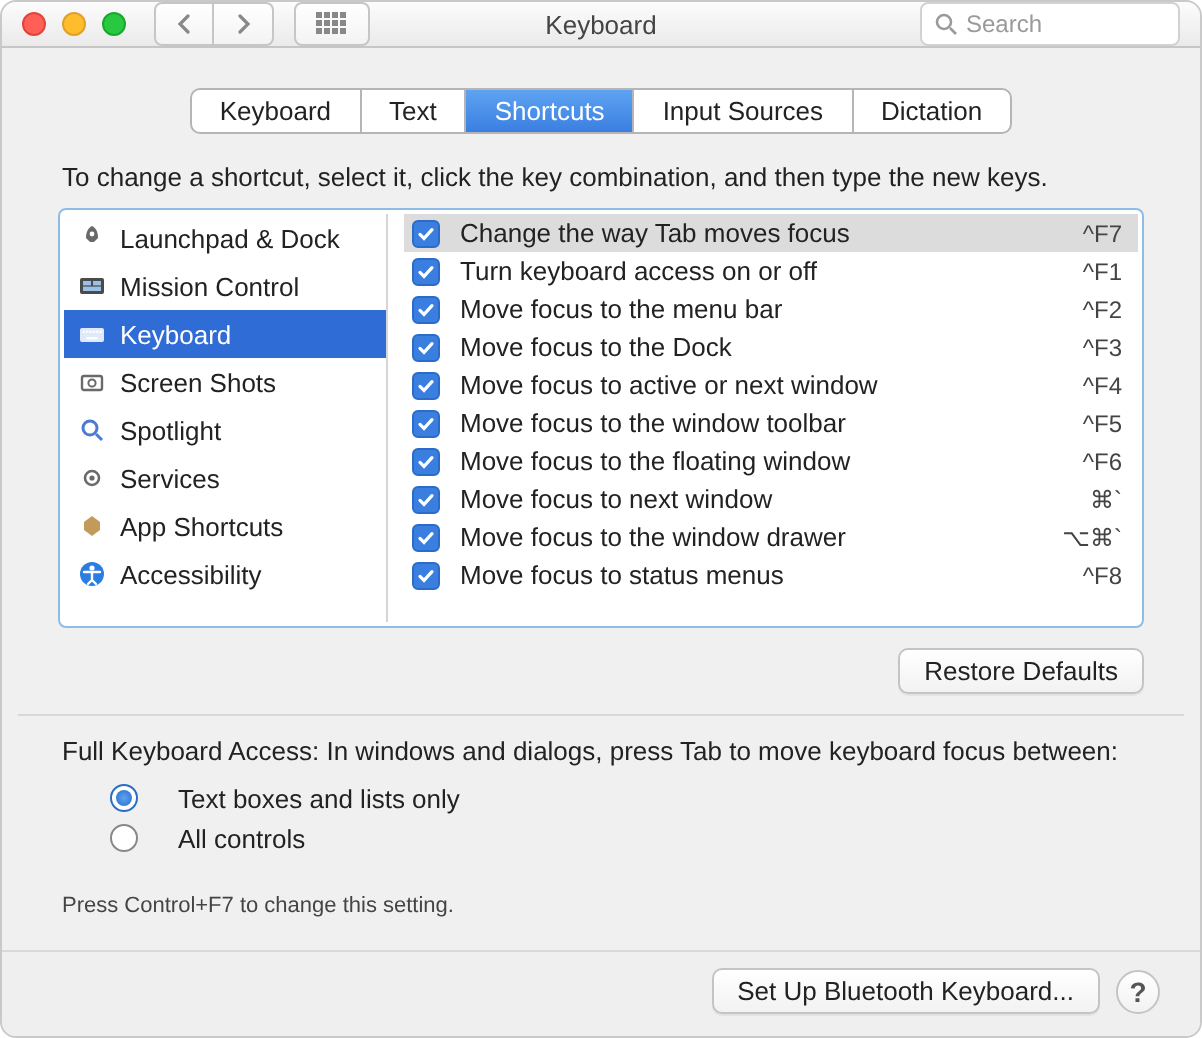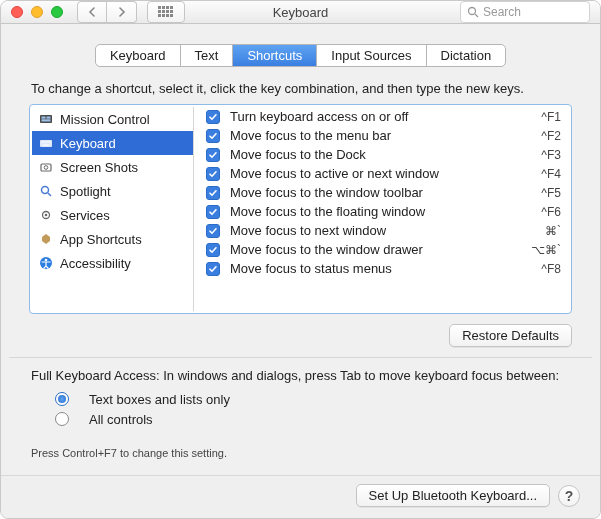--- a/index.html
+++ b/index.html
@@ -113,20 +113,29 @@
       </div>
   </div>
 
   <div class="body">
     <div class="instr">To change a shortcut, select it, click the key combination, and then type the new keys.</div>
     <div class="panes">
       <div class="leftpane" id="cats">
           <div class="cat">
             <span class="ico" style="color: rgb(106, 106, 106);">
               <svg width="14" height="14" viewBox="0 0 14 14">
+                <path d="M7 1c2 1 3 3 3 6l-2 2H6l-2-2c0-3 1-5 3-6z" fill="#6a6a6a"></path>
+                <circle cx="7" cy="5" r="1.2" fill="#fff"></circle>
+              </svg>
+            </span>
+            <span>Launchpad &amp; Dock</span>
+          </div>
+          <div class="cat">
+            <span class="ico" style="color: rgb(106, 106, 106);">
+              <svg width="14" height="14" viewBox="0 0 14 14">
                 <rect x="1" y="3" width="12" height="8" rx="1" fill="#4a4a4a"></rect>
                 <rect x="2.5" y="4.5" width="4" height="2.2" fill="#9abfe8"></rect>
                 <rect x="7.5" y="4.5" width="4" height="2.2" fill="#9abfe8"></rect>
                 <rect x="2.5" y="7.3" width="9" height="2.2" fill="#9abfe8"></rect>
               </svg>
             </span>
             <span>Mission Control</span>
           </div>
           <div class="cat selected">
             <span class="ico" style="color: rgb(255, 255, 255);">
@@ -185,20 +194,29 @@
               <svg width="14" height="14" viewBox="0 0 14 14">
                 <circle cx="7" cy="7" r="6" fill="#2a7de1"></circle>
                 <circle cx="7" cy="4" r="1.3" fill="#fff"></circle>
                 <path d="M3 6h8M7 6v4M5 12l2-2 2 2" stroke="#fff" stroke-width="1.2" fill="none" stroke-linecap="round"></path>
               </svg>
             </span>
             <span>Accessibility</span>
           </div>
         </div>
       <div class="rightpane" id="shortcuts">
+          <div class="scrow sel">
+            <div class="cb">
+              <svg width="10" height="10" viewBox="0 0 10 10">
+                <path d="M2 5.2 L4 7.2 L8 2.8" stroke="#fff" stroke-width="1.6" fill="none" stroke-linecap="round"></path>
+              </svg>
+            </div>
+            <div class="sclabel">Change the way Tab moves focus</div>
+            <div class="sckey">^F7</div>
+          </div>
           <div class="scrow">
             <div class="cb">
               <svg width="10" height="10" viewBox="0 0 10 10">
                 <path d="M2 5.2 L4 7.2 L8 2.8" stroke="#fff" stroke-width="1.6" fill="none" stroke-linecap="round"></path>
               </svg>
             </div>
             <div class="sclabel">Turn keyboard access on or off</div>
             <div class="sckey">^F1</div>
           </div>
           <div class="scrow">

